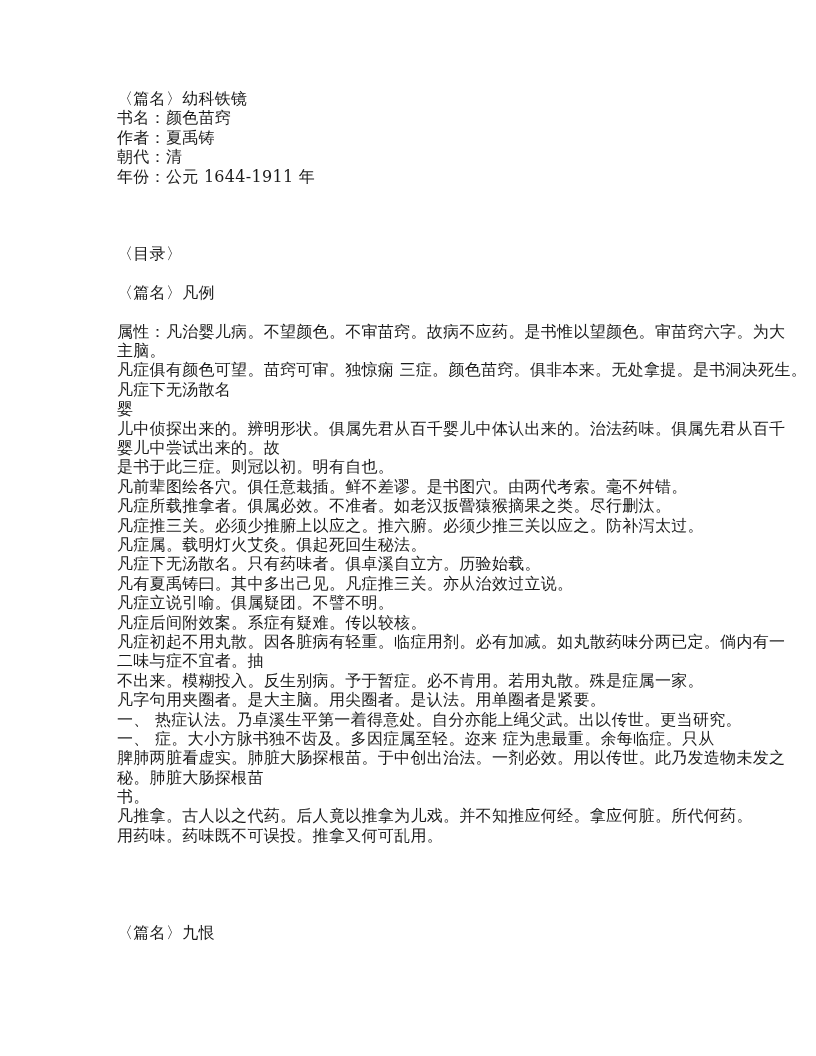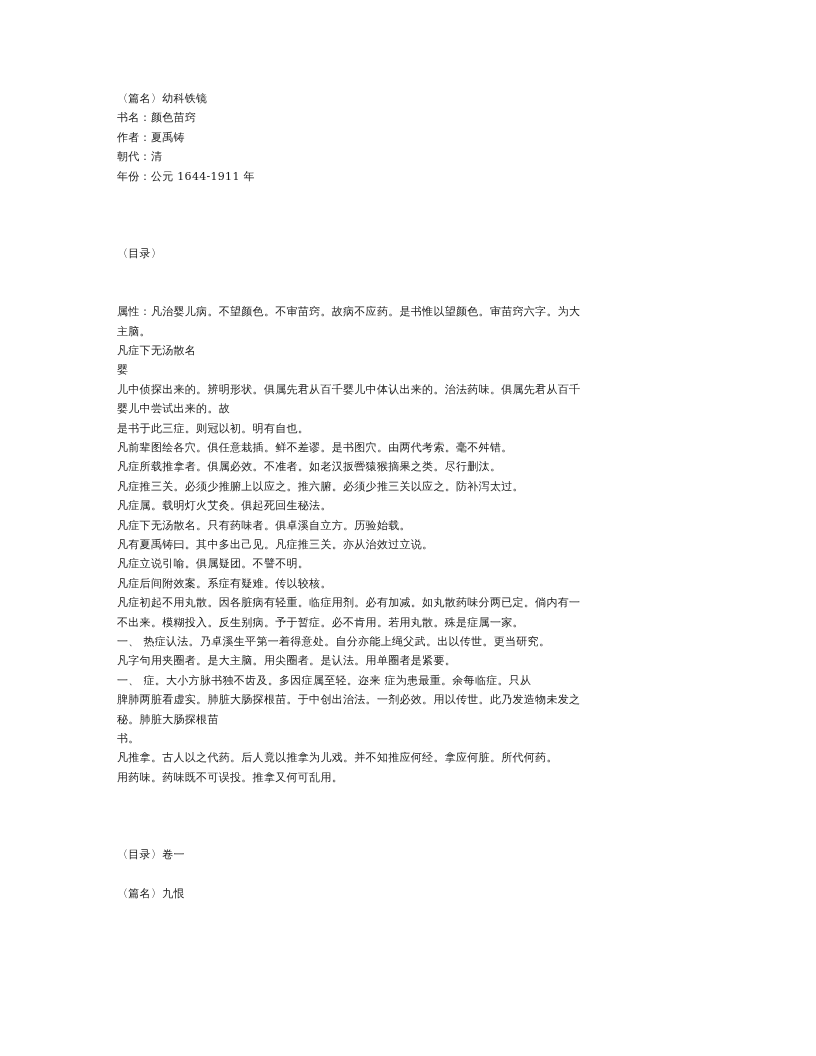--- a/index.html
+++ b/index.html
@@ -15,21 +15,21 @@
       font-family: "DejaVu Serif", "Liberation Serif", serif;
       color: #1a1a1a;
     }
     .page {
       position: absolute;
       left: 117px;
       top: 89px;
       width: 600px;
     }
     .line {
-      font-size: 11px;
+      font-size: 16px;
       line-height: 19.4px;
       height: 19.4px;
       white-space: nowrap;
       letter-spacing: 0.3px;
     }
     .blank { height: 19.4px; }
   </style>
 </head>
 <body>
 
@@ -39,50 +39,52 @@
   <div class="line">作者：夏禹铸</div>
   <div class="line">朝代：清</div>
   <div class="line">年份：公元 1644-1911 年</div>
 
   <div class="blank"></div>
   <div class="blank"></div>
   <div class="blank"></div>
 
   <div class="line">〈目录〉</div>
   <div class="blank"></div>
+  <div class="line">〈篇名〉凡例</div>
   <div class="blank"></div>
 
   <div>
     <div class="line">属性：凡治婴儿病。不望颜色。不审苗窍。故病不应药。是书惟以望颜色。审苗窍六字。为大</div>
     <div class="line">主脑。</div>
+    <div class="line">凡症俱有颜色可望。苗窍可审。独惊痫 三症。颜色苗窍。俱非本来。无处拿提。是书洞决死生。</div>
     <div class="line">凡症下无汤散名</div>
     <div class="line">婴</div>
     <div class="line">儿中侦探出来的。辨明形状。俱属先君从百千婴儿中体认出来的。治法药味。俱属先君从百千</div>
     <div class="line">婴儿中尝试出来的。故</div>
     <div class="line">是书于此三症。则冠以初。明有自也。</div>
     <div class="line">凡前辈图绘各穴。俱任意栽插。鲜不差谬。是书图穴。由两代考索。毫不舛错。</div>
     <div class="line">凡症所载推拿者。俱属必效。不准者。如老汉扳罾猿猴摘果之类。尽行删汰。</div>
     <div class="line">凡症推三关。必须少推腑上以应之。推六腑。必须少推三关以应之。防补泻太过。</div>
     <div class="line">凡症属。载明灯火艾灸。俱起死回生秘法。</div>
     <div class="line">凡症下无汤散名。只有药味者。俱卓溪自立方。历验始载。</div>
     <div class="line">凡有夏禹铸曰。其中多出己见。凡症推三关。亦从治效过立说。</div>
     <div class="line">凡症立说引喻。俱属疑团。不譬不明。</div>
     <div class="line">凡症后间附效案。系症有疑难。传以较核。</div>
     <div class="line">凡症初起不用丸散。因各脏病有轻重。临症用剂。必有加减。如丸散药味分两已定。倘内有一</div>
+    <div class="line">二味与症不宜者。抽</div>
     <div class="line">不出来。模糊投入。反生别病。予于暂症。必不肯用。若用丸散。殊是症属一家。</div>
+    <div class="line">凡字句用夹圈者。是大主脑。用尖圈者。是认法。用单圈者是紧要。</div>
     <div class="line">一、  热症认法。乃卓溪生平第一着得意处。自分亦能上绳父武。出以传世。更当研究。</div>
-    <div class="line">凡字句用夹圈者。是大主脑。用尖圈者。是认法。用单圈者是紧要。</div>
     <div class="line">一、  症。大小方脉书独不齿及。多因症属至轻。迩来 症为患最重。余每临症。只从</div>
     <div class="line">脾肺两脏看虚实。肺脏大肠探根苗。于中创出治法。一剂必效。用以传世。此乃发造物未发之</div>
     <div class="line">秘。肺脏大肠探根苗</div>
     <div class="line">书。</div>
     <div class="line">凡推拿。古人以之代药。后人竟以推拿为儿戏。并不知推应何经。拿应何脏。所代何药。</div>
     <div class="line">用药味。药味既不可误投。推拿又何可乱用。</div>
   </div>
 
   <div class="blank"></div>
   <div class="blank"></div>
   <div class="blank"></div>
 
-  <div class="line">〈目录〉卷一</div>
   <div class="blank"></div>
   <div class="line">〈篇名〉九恨</div>
 </div>
 
 </body></html>

